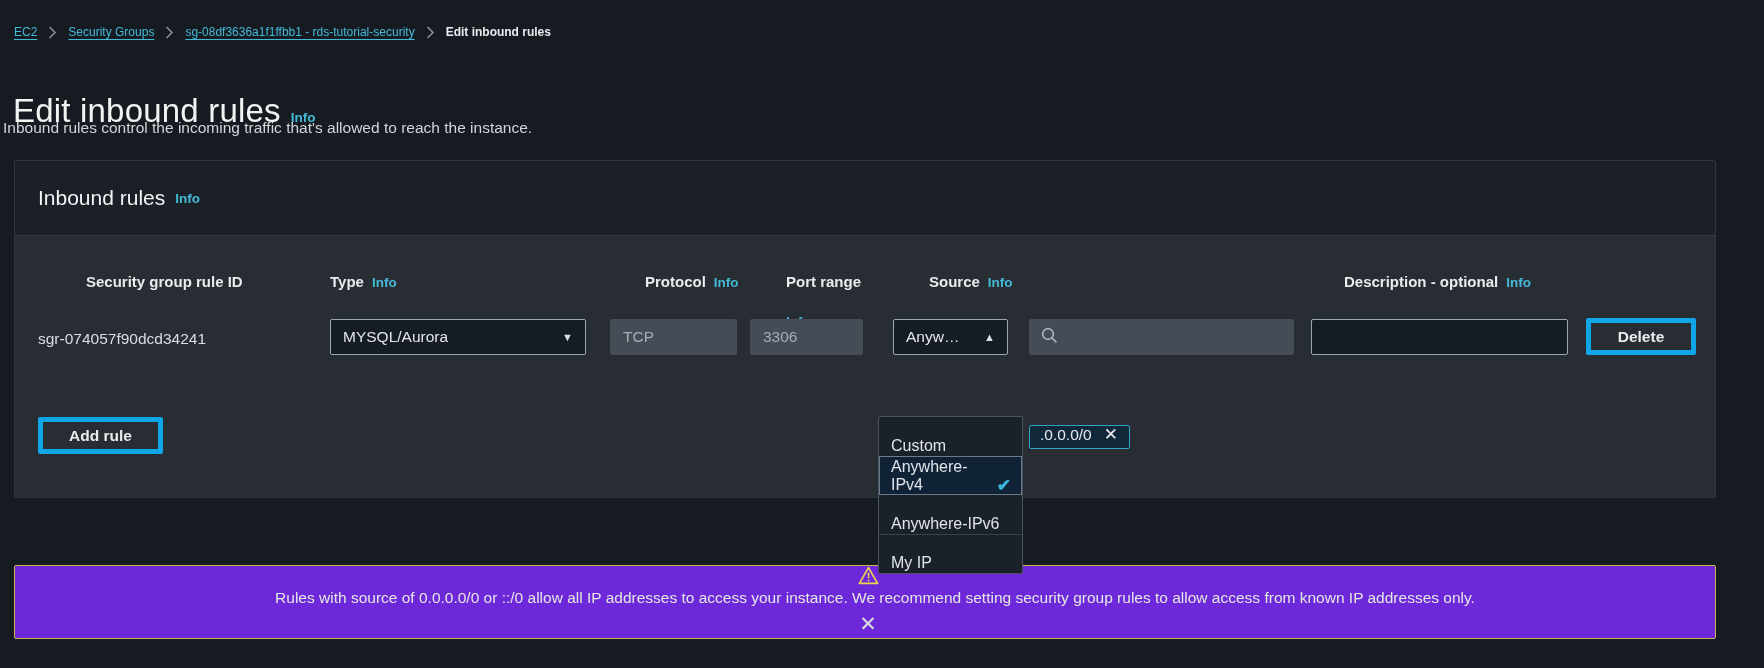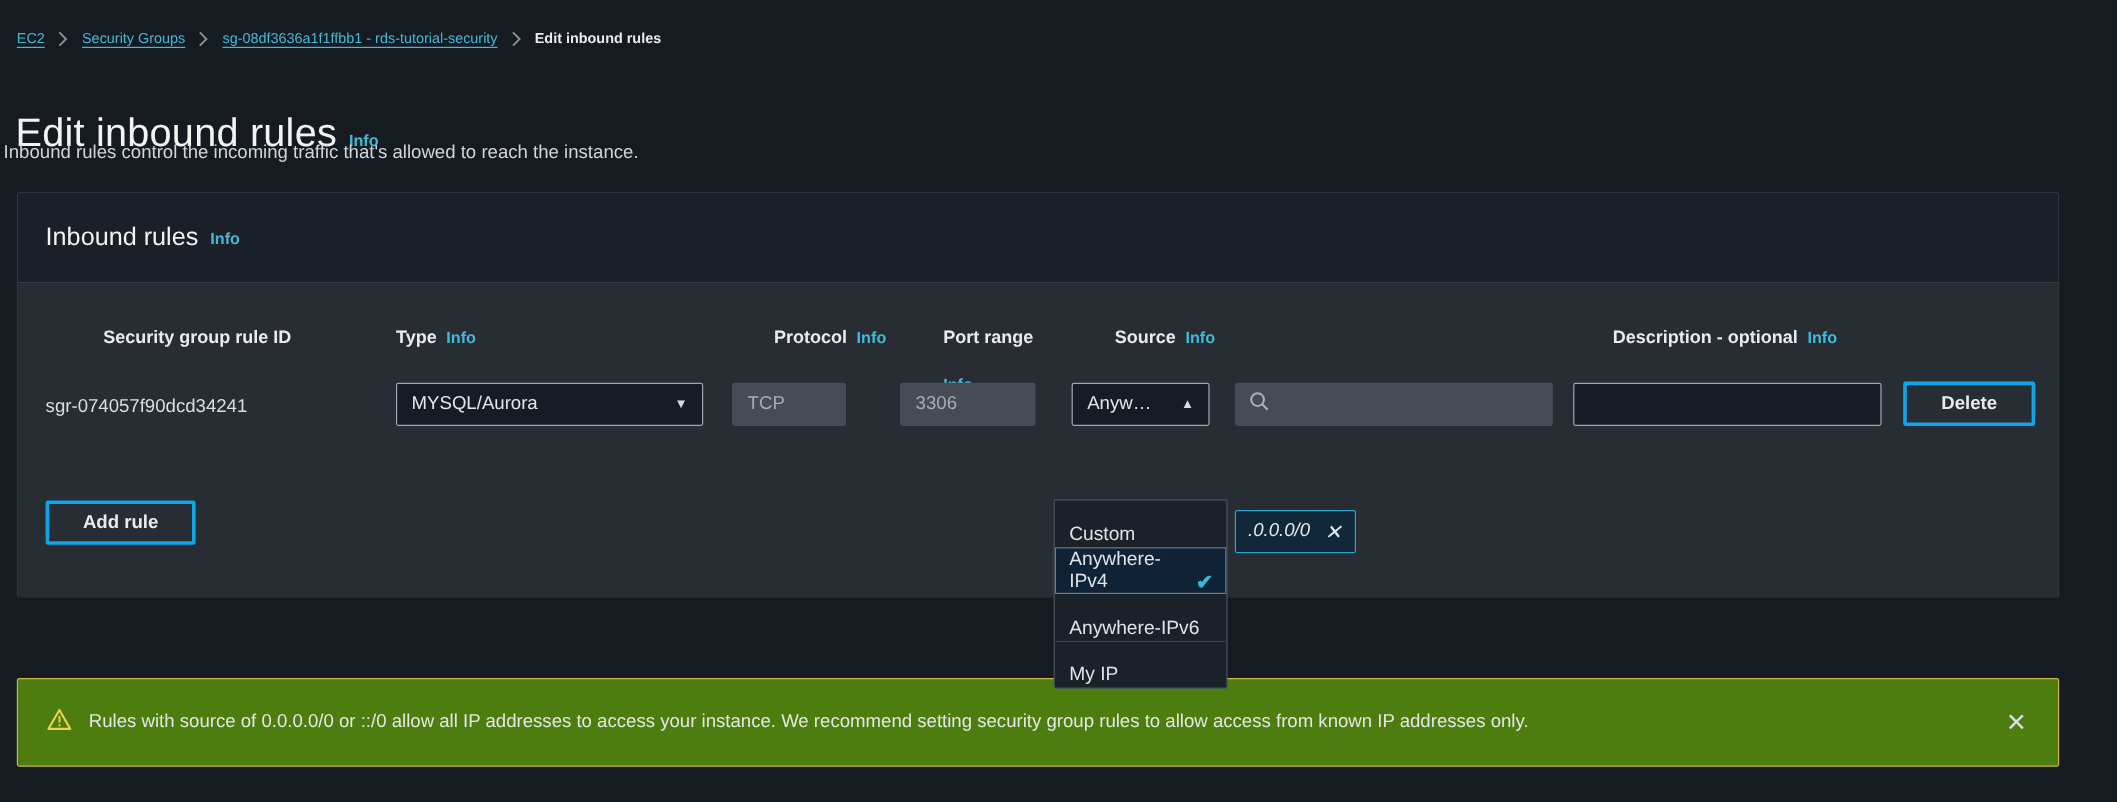--- a/index.html
+++ b/index.html
@@ -92,33 +92,33 @@
   .input-plain {
     background: #161c24; border: 1px solid #9aa7b4; padding: 0 12px;
     color: #e3e7eb; cursor: text;
   }
   .search-disabled {
     background: #454c55; border: 1px solid #454c55;
     padding: 0 11px; color: #a4adb6; cursor: not-allowed; gap: 8px;
   }
   .btn {
     position: absolute; height: 37px; border-radius: 2px;
-    background: transparent; border: 3px solid #0ea5e9; color: #e9ecef;
+    background: transparent; border: 5px solid #0ea5e9; color: #e9ecef;
     font-size: 15.5px; font-weight: bold; font-family: inherit;
     display: flex; align-items: center; justify-content: center;
     cursor: pointer; padding: 0 16px; text-align: center;
   }
 
   
   .token {
     position: absolute; left: 1029px; top: 425px;
-    height: 36px; background: #10283a; border: 1px solid #2ea4c9;
-    border-radius: 2px; display: flex; align-items: center; gap: 12px;
+    height: 24px; background: #10283a; border: 1px solid #2ea4c9;
+    border-radius: 2px; display: flex; align-items: flex-start; gap: 12px;
     padding: 0 11px 0 10px; font-size: 15.5px; color: #e6eaee;
-    z-index: 3; white-space: nowrap; font-style: italic;
+    z-index: 3; white-space: nowrap;
   }
   .token-x { font-size: 17px; color: #e6eaee; cursor: pointer; line-height: 1; }
 
   
   .dropdown {
     position: absolute; left: 878px; top: 416px;
     width: 145px; background: #1b2128;
     border: 1px solid #495361; border-radius: 2px;
     z-index: 8; padding: 0;
   }
@@ -130,23 +130,23 @@
   .dd-item.selected {
     background: #102235; border: 1px solid #6d7a89;
   }
   .dd-item.divided { border-top: 1px solid #3a414b; }
   .dd-check { color: #38b6dd; font-size: 17px; font-weight: bold; line-height: 1; }
 
   
   .banner {
     position: absolute; left: 14px; top: 565px;
     width: 1702px; height: 74px;
-    background: #4d7c0f; border: 1px solid #c6b64b;
+    background: #6d28d9; border: 1px solid #c6b64b;
     border-radius: 2px;
-    display: flex; align-items: center; padding: 0 18px 0 24px;
+    display: flex; align-items: center; padding: 0 18px 0 24px; flex-direction: column;
   }
   .banner-text {
     font-size: 15.5px; color: #e5e7e2; margin-left: 14px; flex: 1;
   }
   .banner-close {
     font-size: 21px; color: #d9dce0; cursor: pointer;
     padding: 4px 8px; line-height: 1;
   }
   .warn-ico { flex: 0 0 auto; display: block; }
 </style>
@@ -213,21 +213,21 @@
     </div>
 
     <div>
       <div class="rule-id">sgr-074057f90dcd34241</div>
 
       <div class="field select-box" style="left:315px; top:83px; width:256px;">
         <span>MYSQL/Aurora</span>
         <span class="caret">▼</span>
       </div>
 
-      <div class="field input-disabled" style="left:595px; top:83px; width:95px;">
+      <div class="field input-disabled" style="left:595px; top:83px; width:127px;">
         <span>TCP</span>
       </div>
 
       <div class="field input-disabled" style="left:735px; top:83px; width:113px;">
         <span>3306</span>
       </div>
 
       <div class="field select-box" style="left:878px; top:83px; width:115px;">
         <span>Anyw…</span>
         <span class="caret">▲</span>

